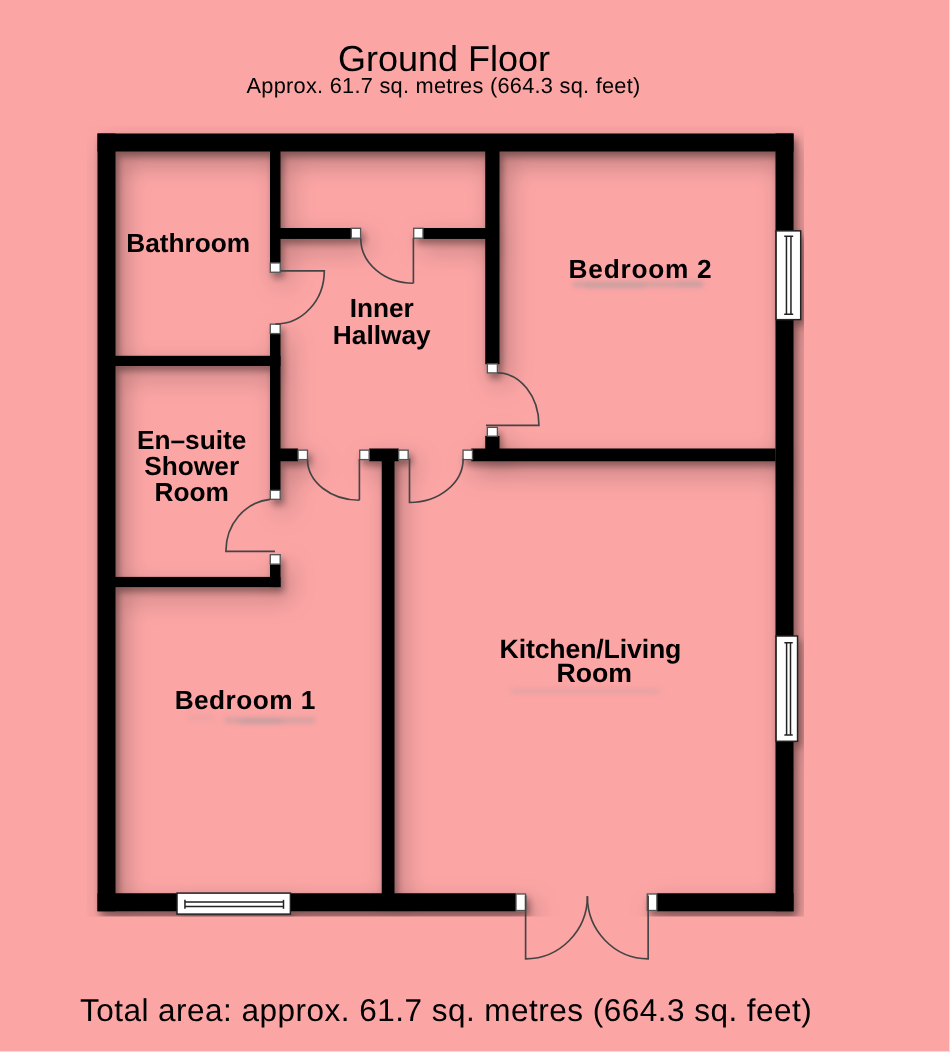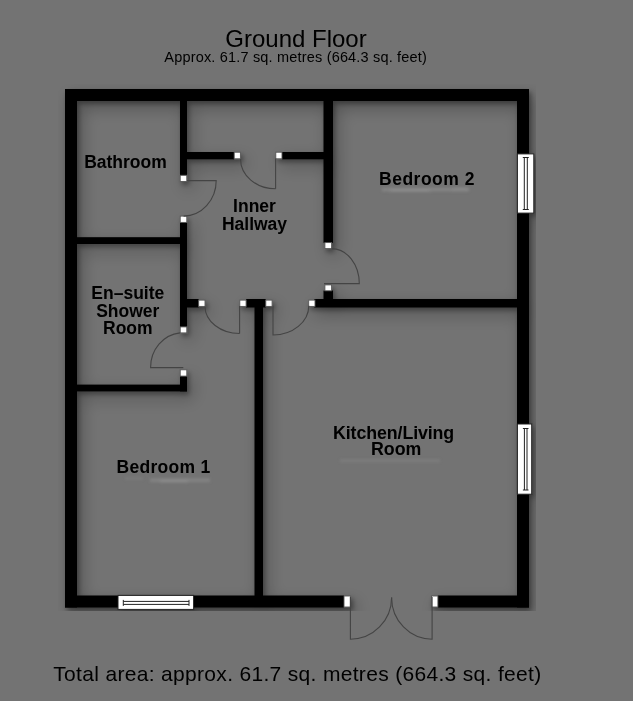--- a/index.html
+++ b/index.html
@@ -1,16 +1,16 @@
 <!DOCTYPE html>
 <html><head>
 <meta charset="utf-8">
 <style>
 html,body{margin:0;padding:0;background:#fff;}
-#page{position:relative;width:633px;height:701px;background:#737373;overflow:hidden;
+#page{position:relative;width:633px;height:701px;background:#fca5a5;overflow:hidden;
 font-family:"Liberation Sans", sans-serif;}
 svg{position:absolute;left:0;top:0;}
 </style>
 </head>
 <body>
 <div id="page">
 <svg width="633" height="701" viewBox="0 0 633 701">
 <defs>
 <filter id="ws" x="-10%" y="-10%" width="125%" height="125%">
   <feGaussianBlur in="SourceAlpha" stdDeviation="2.6" result="b1"></feGaussianBlur>

